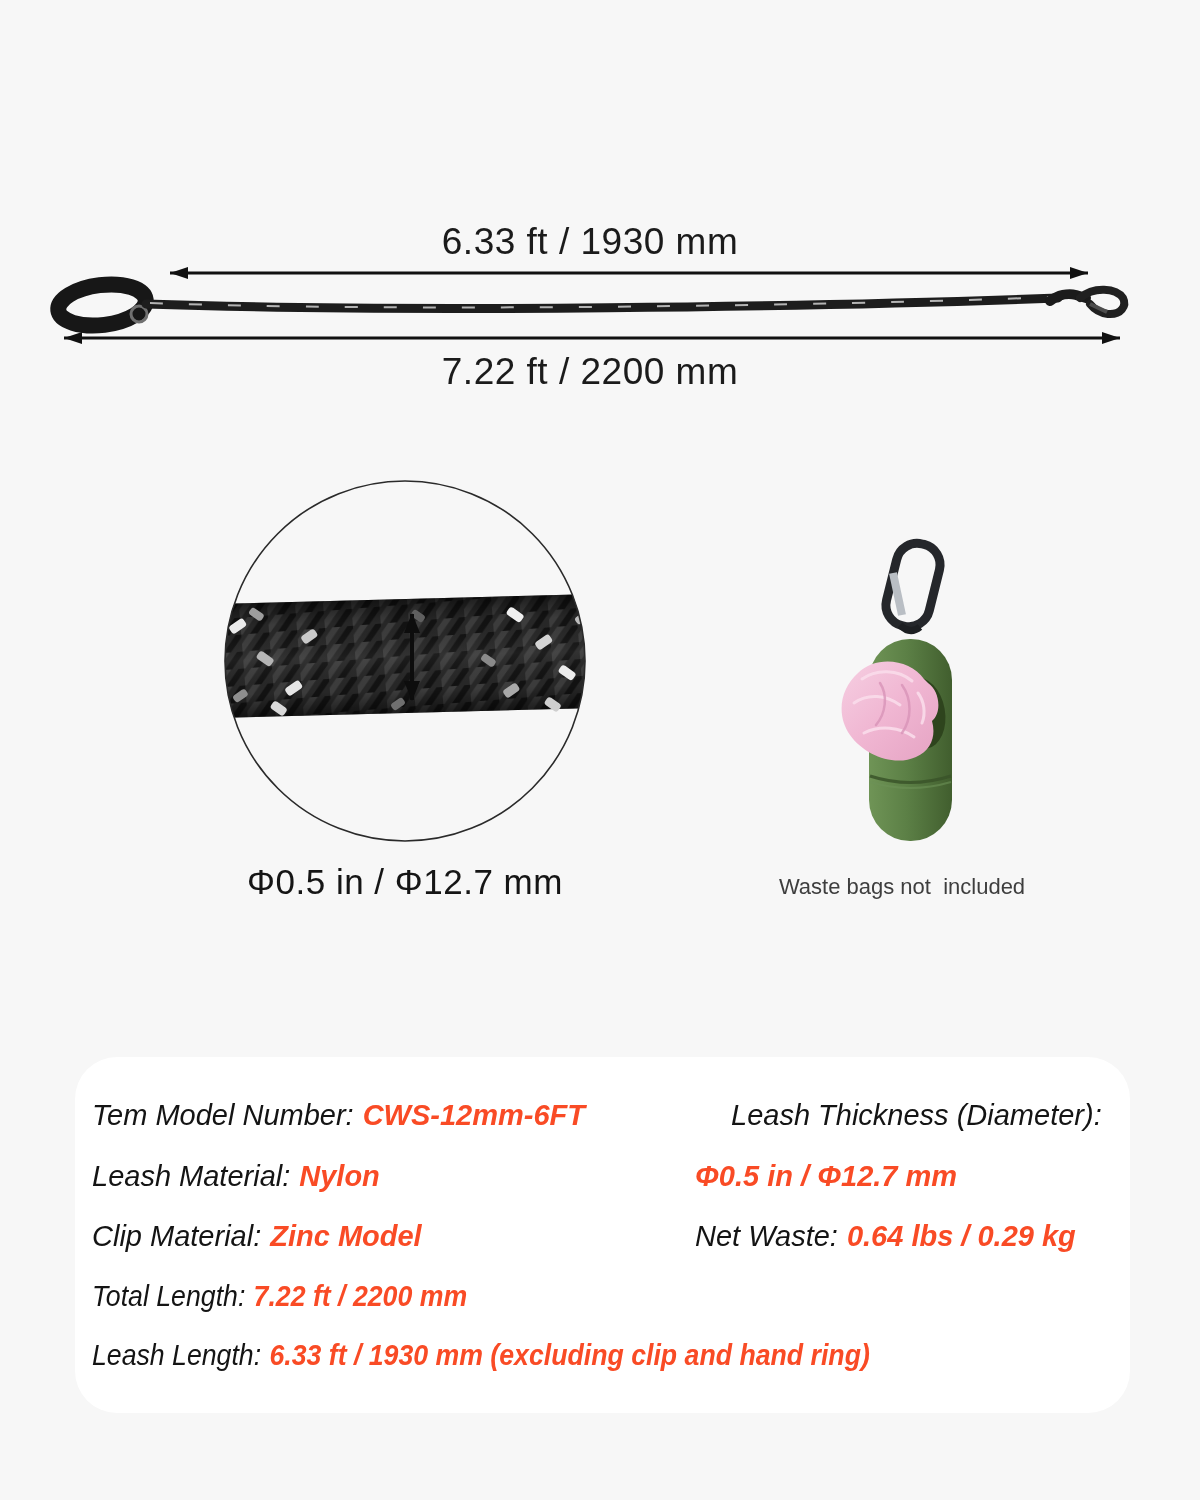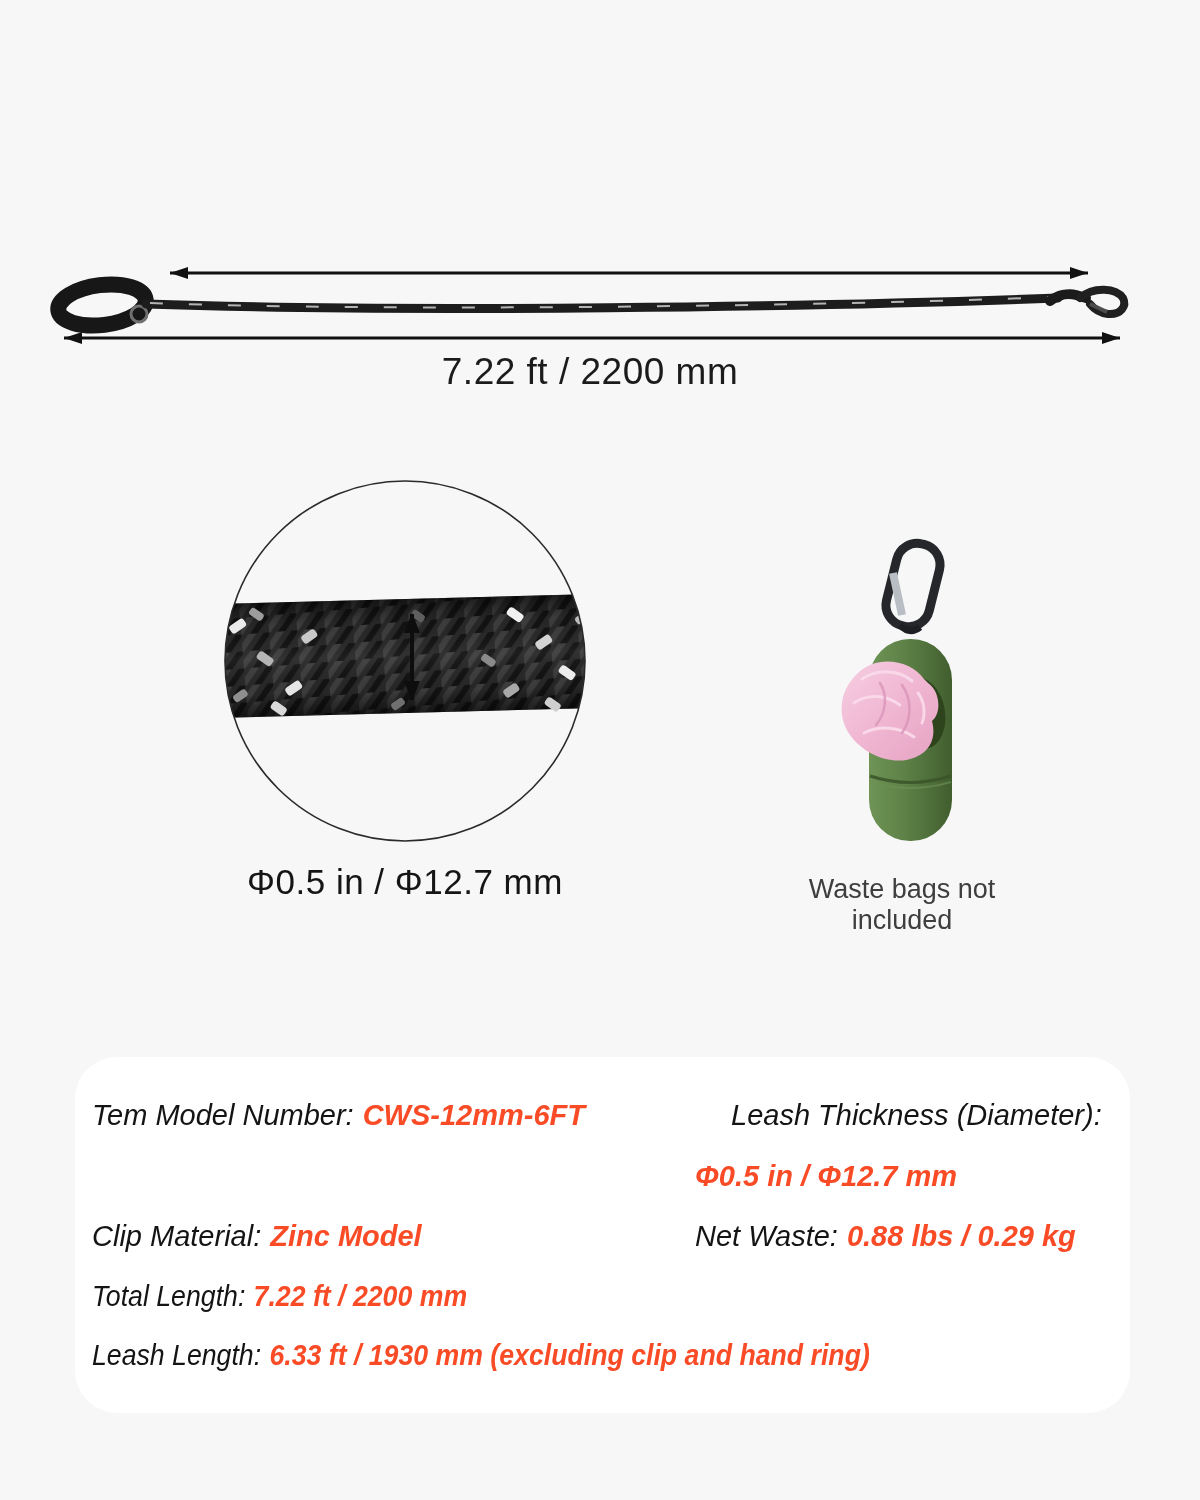--- a/index.html
+++ b/index.html
@@ -15,41 +15,42 @@
     font-size:37px;font-weight:500;letter-spacing:.5px;color:#1b1b1b;
   }
   
   .cs-label{
     position:absolute;left:155px;top:862px;width:500px;text-align:center;
     font-size:35px;font-weight:500;color:#151515;letter-spacing:.5px;
   }
   
   .ws-note{
     position:absolute;left:752px;top:874px;width:300px;text-align:center;
-    font-size:27px;font-weight:400;color:#3e3e3e;white-space:pre-wrap;
+    font-size:22px;font-weight:400;color:#3e3e3e;white-space:pre-wrap;
   }
   
   .spec-panel{
     position:absolute;left:75px;top:1057px;width:1055px;height:356px;
     background:#ffffff;border-radius:42px;font-style:italic;
   }
   .spec-row{
     position:absolute;font-size:29px;line-height:35px;color:#141414;
     white-space:nowrap;
   }
   .spec-row .val{font-weight:700;color:#f94b25;margin-left:9px;}
   .spec-row .lbl:empty + .val{margin-left:0;}
   .spec-row.cond{transform:scaleX(0.92);transform-origin:0 50%;}
   svg{display:block;}
 </style>
 </head>
 <body>
 
 <div class="stage">
 
+  <div class="dim-label" style="top:221px;">6.33 ft / 1930 mm</div>
 
   <svg class="abs" style="left:0;top:0;" width="1200" height="430" viewBox="0 0 1200 430">
     <defs>
       <marker id="ah" markerUnits="userSpaceOnUse" markerWidth="20" markerHeight="14" refX="18" refY="6" orient="auto-start-reverse">
         <polygon points="0,0 18,6 0,12" fill="#111"></polygon>
       </marker>
     </defs>
 
     <line x1="170" y1="273" x2="1088" y2="273" stroke="#111" stroke-width="3" marker-start="url(#ah)" marker-end="url(#ah)"></line>
 
@@ -168,35 +169,38 @@
     </g>
   </svg>
 
   <div class="ws-note">Waste bags not  included</div>
 
   <div class="spec-panel">
 
     <div class="spec-row" style="left:17px;top:41px;">
       <span class="lbl">Tem Model Number:</span><span class="val">CWS-12mm-6FT</span>
     </div>
+    <div class="spec-row" style="left:17px;top:102px;">
+      <span class="lbl">Leash Material:</span><span class="val">Nylon</span>
+    </div>
     <div class="spec-row" style="left:17px;top:162px;">
       <span class="lbl">Clip Material:</span><span class="val">Zinc Model</span>
     </div>
     <div class="spec-row cond" style="left:17px;top:222px;">
       <span class="lbl">Total Length:</span><span class="val">7.22 ft / 2200 mm</span>
     </div>
     <div class="spec-row cond" style="left:17px;top:281px;">
       <span class="lbl">Leash Length:</span><span class="val">6.33 ft / 1930 mm (excluding clip and hand ring)</span>
     </div>
 
     <div class="spec-row" style="left:620px;top:41px;margin-left:36px;">
       <span class="lbl">Leash Thickness (Diameter):</span><span class="val"></span>
     </div>
     <div class="spec-row" style="left:620px;top:102px;">
       <span class="lbl"></span><span class="val">Φ0.5 in / Φ12.7 mm</span>
     </div>
     <div class="spec-row" style="left:620px;top:162px;">
-      <span class="lbl">Net Waste:</span><span class="val">0.88 lbs / 0.29 kg</span>
+      <span class="lbl">Net Waste:</span><span class="val">0.64 lbs / 0.29 kg</span>
     </div>
 
   </div>
 
 </div>
 
 </body></html>

